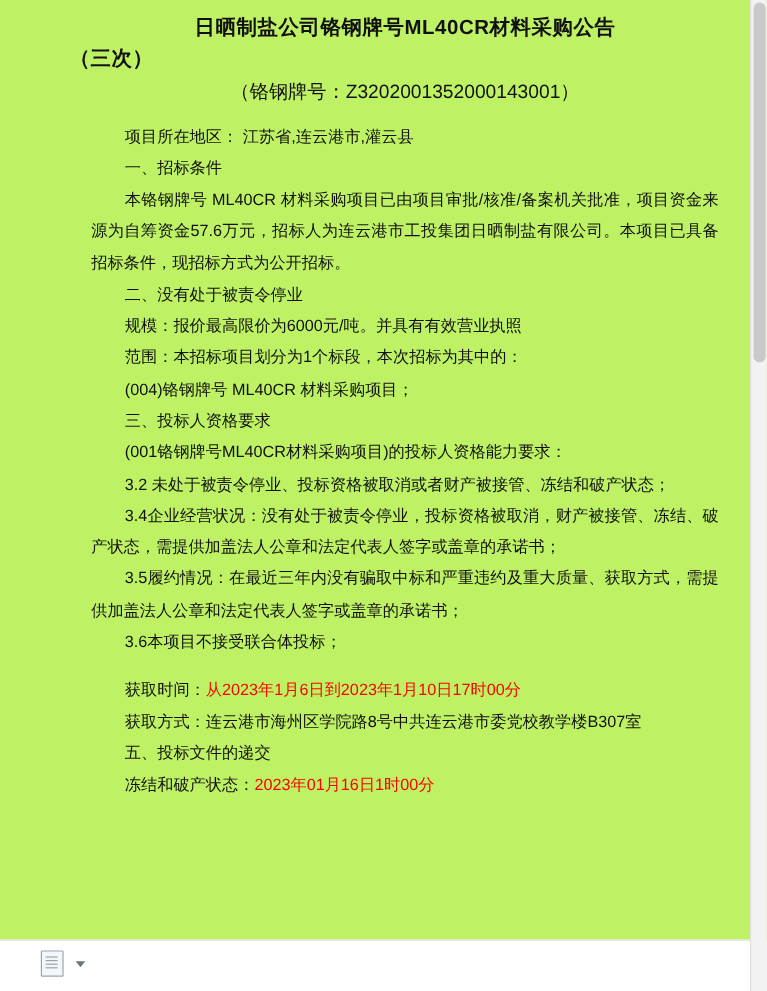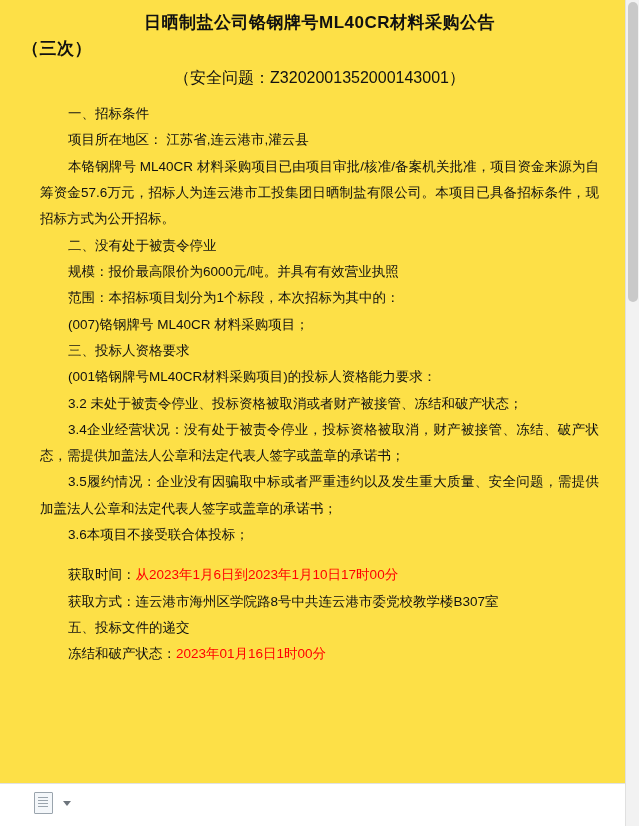--- a/index.html
+++ b/index.html
@@ -10,22 +10,23 @@
     width: 639px;
     height: 826px;
     background: #ffffff;
     font-family: "Liberation Sans", sans-serif;
     overflow: hidden;
   }
   .page {
     position: relative;
     width: 639px;
     height: 826px;
-    background: #fde047;
+    background: #bef264;
     box-sizing: border-box;
+    padding-left: 36px;
   }
   .doc-body {
     padding: 10px 22px 0 22px;
   }
   .title {
     text-align: center;
     font-size: 17px;
     font-weight: bold;
     color: #111111;
     line-height: 1.55;
@@ -127,36 +128,36 @@
 </style>
 </head>
 <body>
 
 <div class="page">
 
   <div class="doc-body">
 
     <div class="title">日晒制盐公司铬钢牌号ML40CR材料采购公告</div>
     <div class="title-line2">（三次）</div>
-    <div class="subtitle">（安全问题：Z3202001352000143001）</div>
+    <div class="subtitle">（铬钢牌号：Z3202001352000143001）</div>
 
     <div class="content">
 
+      <p class="p-indent">项目所在地区： 江苏省,连云港市,灌云县</p>
       <p class="p-indent">一、招标条件</p>
-      <p class="p-indent">项目所在地区： 江苏省,连云港市,灌云县</p>
       <p class="p-indent">本铬钢牌号 ML40CR 材料采购项目已由项目审批/核准/备案机关批准，项目资金来源为自筹资金57.6万元，招标人为连云港市工投集团日晒制盐有限公司。本项目已具备招标条件，现招标方式为公开招标。</p>
       <p class="p-indent">二、没有处于被责令停业</p>
       <p class="p-indent">规模：报价最高限价为6000元/吨。并具有有效营业执照</p>
       <p class="p-indent">范围：本招标项目划分为1个标段，本次招标为其中的：</p>
-      <p class="p-indent">(007)铬钢牌号 ML40CR 材料采购项目；</p>
+      <p class="p-indent">(004)铬钢牌号 ML40CR 材料采购项目；</p>
       <p class="p-indent">三、投标人资格要求</p>
       <p class="p-indent">(001铬钢牌号ML40CR材料采购项目)的投标人资格能力要求：</p>
       <p class="p-indent">3.2 未处于被责令停业、投标资格被取消或者财产被接管、冻结和破产状态；</p>
       <p class="p-indent">3.4企业经营状况：没有处于被责令停业，投标资格被取消，财产被接管、冻结、破产状态，需提供加盖法人公章和法定代表人签字或盖章的承诺书；</p>
-      <p class="p-indent">3.5履约情况：企业没有因骗取中标或者严重违约以及发生重大质量、安全问题，需提供加盖法人公章和法定代表人签字或盖章的承诺书；</p>
+      <p class="p-indent">3.5履约情况：在最近三年内没有骗取中标和严重违约及重大质量、获取方式，需提供加盖法人公章和法定代表人签字或盖章的承诺书；</p>
       <p class="p-indent">3.6本项目不接受联合体投标；</p>
 
       <div class="gap"></div>
 
       <p class="p-indent"><span>获取时间：</span><span class="red">从2023年1月6日到2023年1月10日17时00分</span></p>
       <p class="p-indent"><span>获取方式：</span><span>连云港市海州区学院路8号中共连云港市委党校教学楼B307室</span></p>
 
       <p class="p-indent">五、投标文件的递交</p>
       <p class="p-indent"><span>冻结和破产状态：</span><span class="red">2023年01月16日1时00分</span></p>
 

